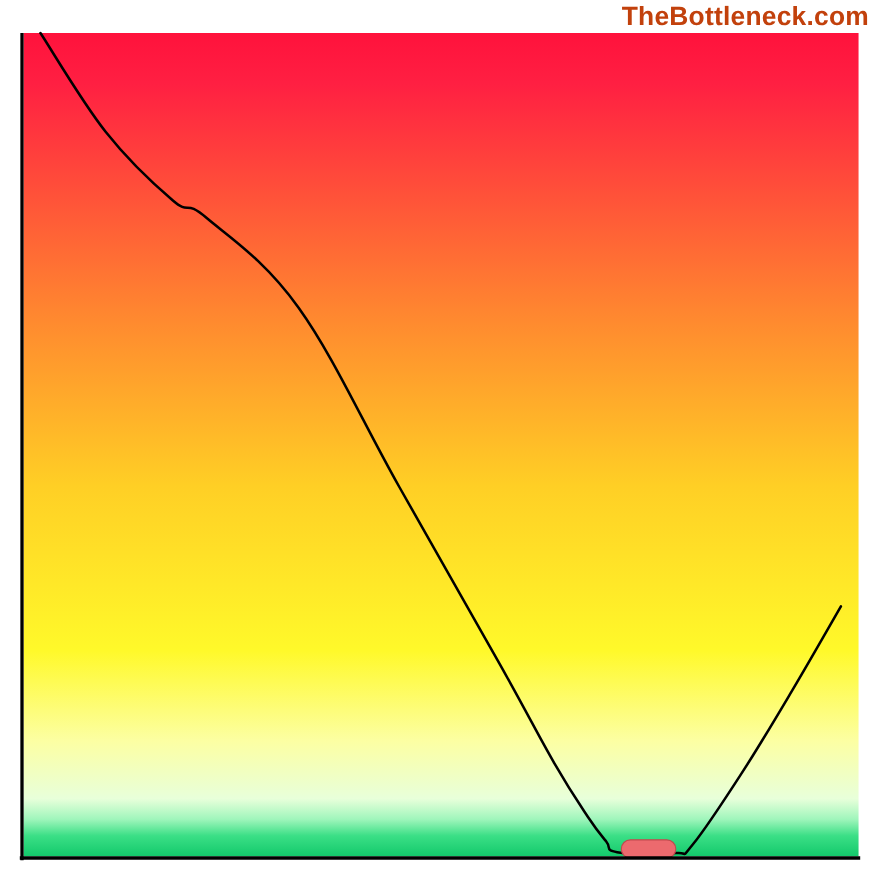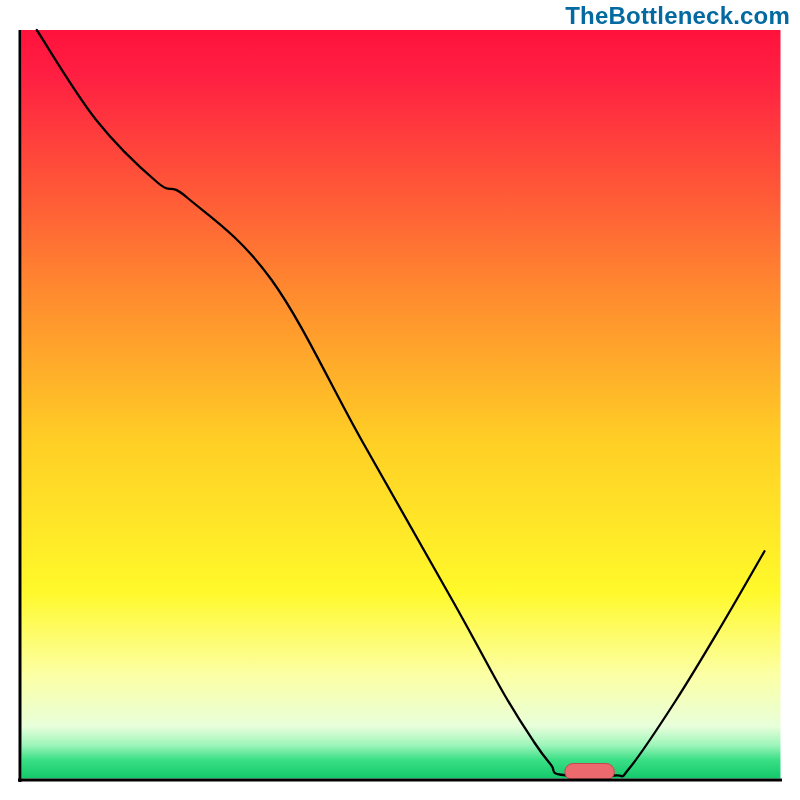--- a/index.html
+++ b/index.html
@@ -15,21 +15,21 @@
     position: relative;
     width: 800px;
     height: 800px;
   }
   .watermark {
     position: absolute;
     top: 2px;
     right: 10px;
     font-size: 24px;
     font-weight: 600;
-    color: #0369a1;
+    color: #c2410c;
     letter-spacing: 0.2px;
     z-index: 10;
   }
   svg.plot {
     position: absolute;
     left: 0;
     top: 0;
   }
 </style>
 </head>

